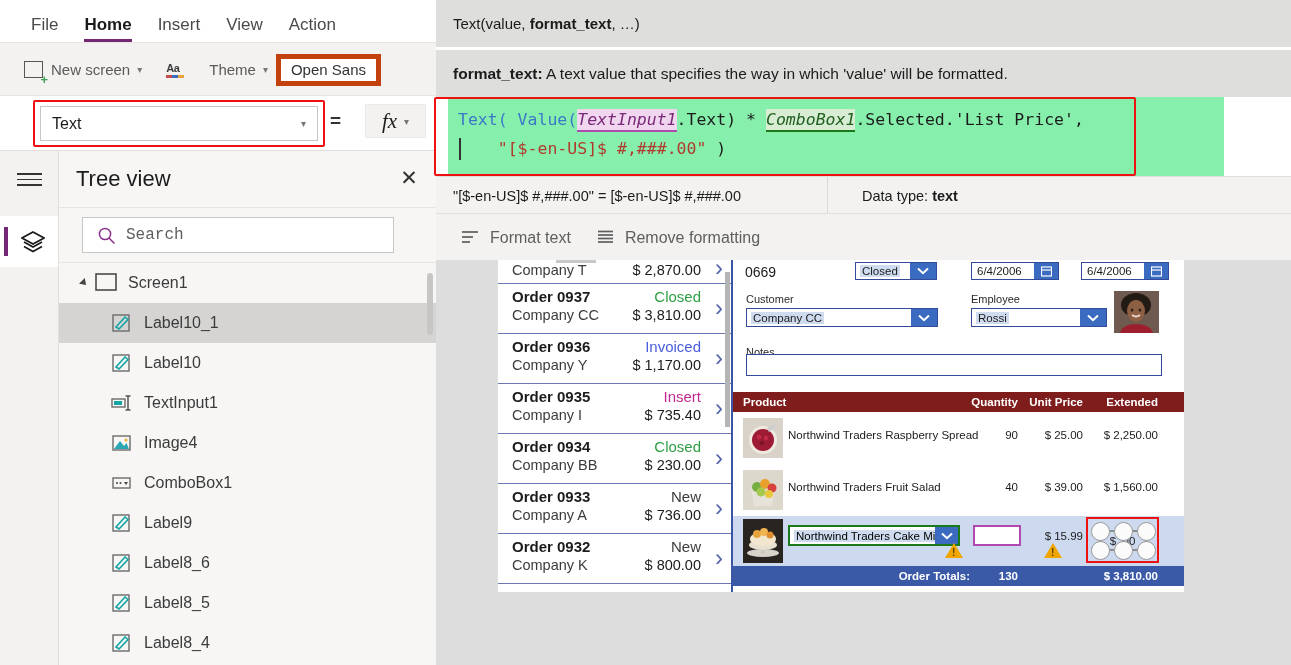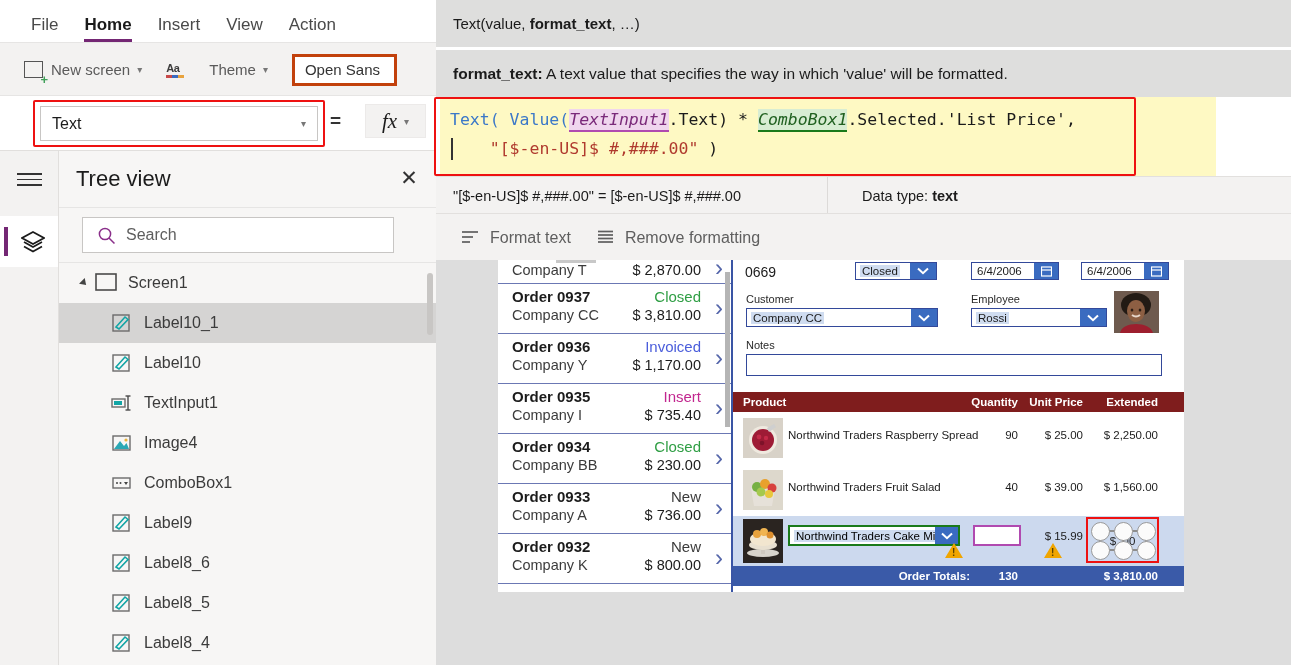--- a/index.html
+++ b/index.html
@@ -25,21 +25,21 @@
   
   #ribbon { position:absolute; left:0; top:42px; width:436px; height:53px; background:#f3f2f1; border-top:1px solid #e6e5e4; display:flex; align-items:center; }
   .ribbon-btn { display:flex; align-items:center; font-size:15px; color:#5a5a5a; margin-left:24px; cursor:default; white-space:nowrap;}
   .ribbon-btn .lbl { margin:0 5px; }
   .chev { font-size:10px; color:#777; margin-left:2px;}
   .newscreen-ico { width:17px; height:15px; border:1.6px solid #555; position:relative; margin-right:3px; }
   .newscreen-ico::after{ content:"+"; position:absolute; right:-6px; bottom:-9px; color:#41a05a; font-size:13px; font-weight:bold; line-height:1;}
   .theme-ico { width:18px; height:16px; position:relative; margin-right:20px; font-size:11px; color:#3c3c3c; font-weight:bold; letter-spacing:-0.5px;}
   .theme-ico .sw { position:absolute; bottom:0px; left:0; width:100%; height:3px; display:flex; }
   .theme-ico .sw i { flex:1; height:3px; }
-  .font-box { margin-left:24px; width:105px; height:32px; background:#ffffff; border:3px solid #c2410c; display:flex; align-items:center; padding-left:10px; font-size:15px; color:#333; box-sizing:border-box;}
+  .font-box { margin-left:8px; width:105px; height:32px; background:#ffffff; border:5px solid #c2410c; display:flex; align-items:center; padding-left:10px; font-size:15px; color:#333; box-sizing:border-box;}
 
   
   #proprow { position:absolute; left:0; top:95px; width:436px; height:55px; background:#ffffff; border-top:1px solid #e6e5e4; }
   #prop-outline { position:absolute; left:33px; top:4px; width:292px; height:47px; border:2.5px solid #ee1111; border-radius:2px; box-sizing:border-box;}
   #prop-select { position:absolute; left:40px; top:10px; width:278px; height:35px; background:#fff; border:1px solid #c8c6c4; box-sizing:border-box; display:flex; align-items:center; justify-content:space-between; padding:0 11px; font-size:16px; color:#1b1b1b;}
   #equals { position:absolute; left:330px; top:110px; font-size:19px; font-weight:bold; color:#333; }
   #fx-btn { position:absolute; left:365px; top:104px; width:61px; height:34px; background:#f3f2f1; border:1px solid #eceae9; box-sizing:border-box; display:flex; align-items:center; justify-content:center; gap:5px; }
   #fx-btn .fx { font-family:"Liberation Serif", serif; font-style:italic; font-size:21px; color:#1b1b1b;}
 
   
@@ -50,41 +50,41 @@
   #rail-active .bar { position:absolute; left:4px; top:11px; width:4px; height:29px; background:#742774;}
   #rail-active .layers { position:absolute; left:21px; top:15px; width:24px; height:22px; }
 
   #treepanel { position:absolute; left:58px; top:150px; width:378px; height:515px; background:#f7f6f5; border-left:1px solid #e1dfdd; border-top:1px solid #e1dfdd; }
   #tree-header { position:absolute; left:0; top:0; width:378px; height:56px; display:flex; align-items:center; }
   #tree-title { font-size:22px; color:#1b1b1b; margin-left:17px; }
   #tree-close { position:absolute; right:18px; top:17px; width:20px; height:20px; color:#333; font-size:21px; line-height:20px; text-align:center; cursor:pointer;}
   #search-wrap { position:absolute; left:0; top:56px; width:378px; height:55px; border-top:1px solid #e6e5e4; }
   #search-box { position:absolute; left:23px; top:9px; width:312px; height:36px; background:#ffffff; border:1px solid #c8c6c4; box-sizing:border-box; display:flex; align-items:center; }
   #search-box .mag { margin:0 10px 0 14px; }
-  #search-box .ph { font-size:16px; color:#5e5e5e; }
+  #search-box .ph { font-size:16px; color:#5e5e5e;font-family:Liberation Mono, monospace; }
   #tree-list { position:absolute; left:0; top:111px; width:378px; height:404px; overflow:hidden; border-top:1px solid #e6e5e4;}
   .tree-row { height:40px; display:flex; align-items:center; font-size:16px; color:#3b3b3b; }
   .tree-row.screen { padding-left:22px; }
   .tree-row.child { padding-left:52px; }
   .tree-row.selected { background:#d5d4d3; }
   .caret { width:0;height:0;border-left:6px solid #444;border-top:4.5px solid transparent;border-bottom:4.5px solid transparent; transform:rotate(45deg); margin-right:8px; }
   .ico { width:22px; height:20px; margin-right:11px; flex:0 0 auto; }
   .tree-row .nm { white-space:nowrap; }
   #tree-scroll { position:absolute; right:4px; top:122px; width:6px; height:62px; background:#c8c6c4; border-radius:3px;}
 
   
   #right { position:absolute; left:436px; top:0; width:855px; height:665px; background:#ffffff; }
   #sig-row { position:absolute; left:0; top:0; width:855px; height:47px; background:#dededd; display:flex; align-items:center; }
   #sig-txt { margin-left:17px; font-size:15px; color:#1b1b1b; }
   #desc-row { position:absolute; left:0; top:50px; width:855px; height:47px; background:#dededd; display:flex; align-items:center; }
   #desc-txt { margin-left:17px; font-size:15.5px; color:#1b1b1b; }
   b.strong { font-weight:bold; }
 
   #formula-outline { position:absolute; left:-2px; top:97px; width:702px; height:79px; border:2.5px solid #ee1111; border-radius:2px; box-sizing:border-box; z-index:3; pointer-events:none;}
-  #formula-area { position:absolute; left:4px; top:97px; width:776px; height:79px; background:#fef9c3; }
+  #formula-area { position:absolute; left:12px; top:97px; width:776px; height:79px; background:#86efac; }
   #formula-code { position:absolute; left:10px; top:8px; font-family:"DejaVu Sans Mono", monospace; font-size:16.5px; line-height:29px; white-space:pre; }
   .fm-fn { color:#3b78c8; }
   .fm-pun { color:#1b1b1b; }
   .fm-str { color:#b03a2e; }
   .fm-pill-pink { background:#f0d6ee; font-style:italic; color:#7a2a7a; border-bottom:2.5px solid #b04ab0; padding:1px 0;}
   .fm-pill-green { background:#d8edd3; font-style:italic; color:#206020; border-bottom:2.5px solid #1a7a1a; padding:1px 0;}
   #caret-bar { position:absolute; left:11px; top:41px; width:1.5px; height:22px; background:#333; }
 
   #result-row { position:absolute; left:0; top:176px; width:855px; height:37px; background:#f3f2f1; border-top:1px solid #e2e0de; display:flex; align-items:center; }
   #result-left { width:392px; height:37px; display:flex; align-items:center; border-right:1px solid #dcdad8; box-sizing:border-box;}
@@ -491,21 +491,21 @@
               <rect width="45" height="42" fill="#6e5a4e"></rect>
               <ellipse cx="22" cy="14" rx="15" ry="12" fill="#221a14"></ellipse>
               <ellipse cx="22" cy="20" rx="9" ry="11" fill="#8d5f43"></ellipse>
               <path d="M6 42 C8 30 36 30 39 42 Z" fill="#9d1f2e"></path>
               <ellipse cx="18" cy="19" rx="1.3" ry="1.6" fill="#2b1c14"></ellipse>
               <ellipse cx="26" cy="19" rx="1.3" ry="1.6" fill="#2b1c14"></ellipse>
               <path d="M18 24 Q22 27 26 24" fill="none" stroke="#e8d7cb" stroke-width="2"></path>
             </svg>
           </div>
 
-          <div class="d-label" style="position:absolute; left:13px; top:79px;">Notes</div>
+          <div class="d-label" style="position:absolute; left:13px; top:86px;">Notes</div>
           <div id="notes-box"></div>
 
           <div id="tbl-head">
             <span class="tblcell" style="left:10px;">Product</span>
             <span class="tblcell" style="left:225px; width:60px; text-align:right;">Quantity</span>
             <span class="tblcell" style="left:290px; width:60px; text-align:right;">Unit Price</span>
             <span class="tblcell" style="left:355px; width:70px; text-align:right;">Extended</span>
           </div>
 
           <div class="prow" style="top:152px;">

